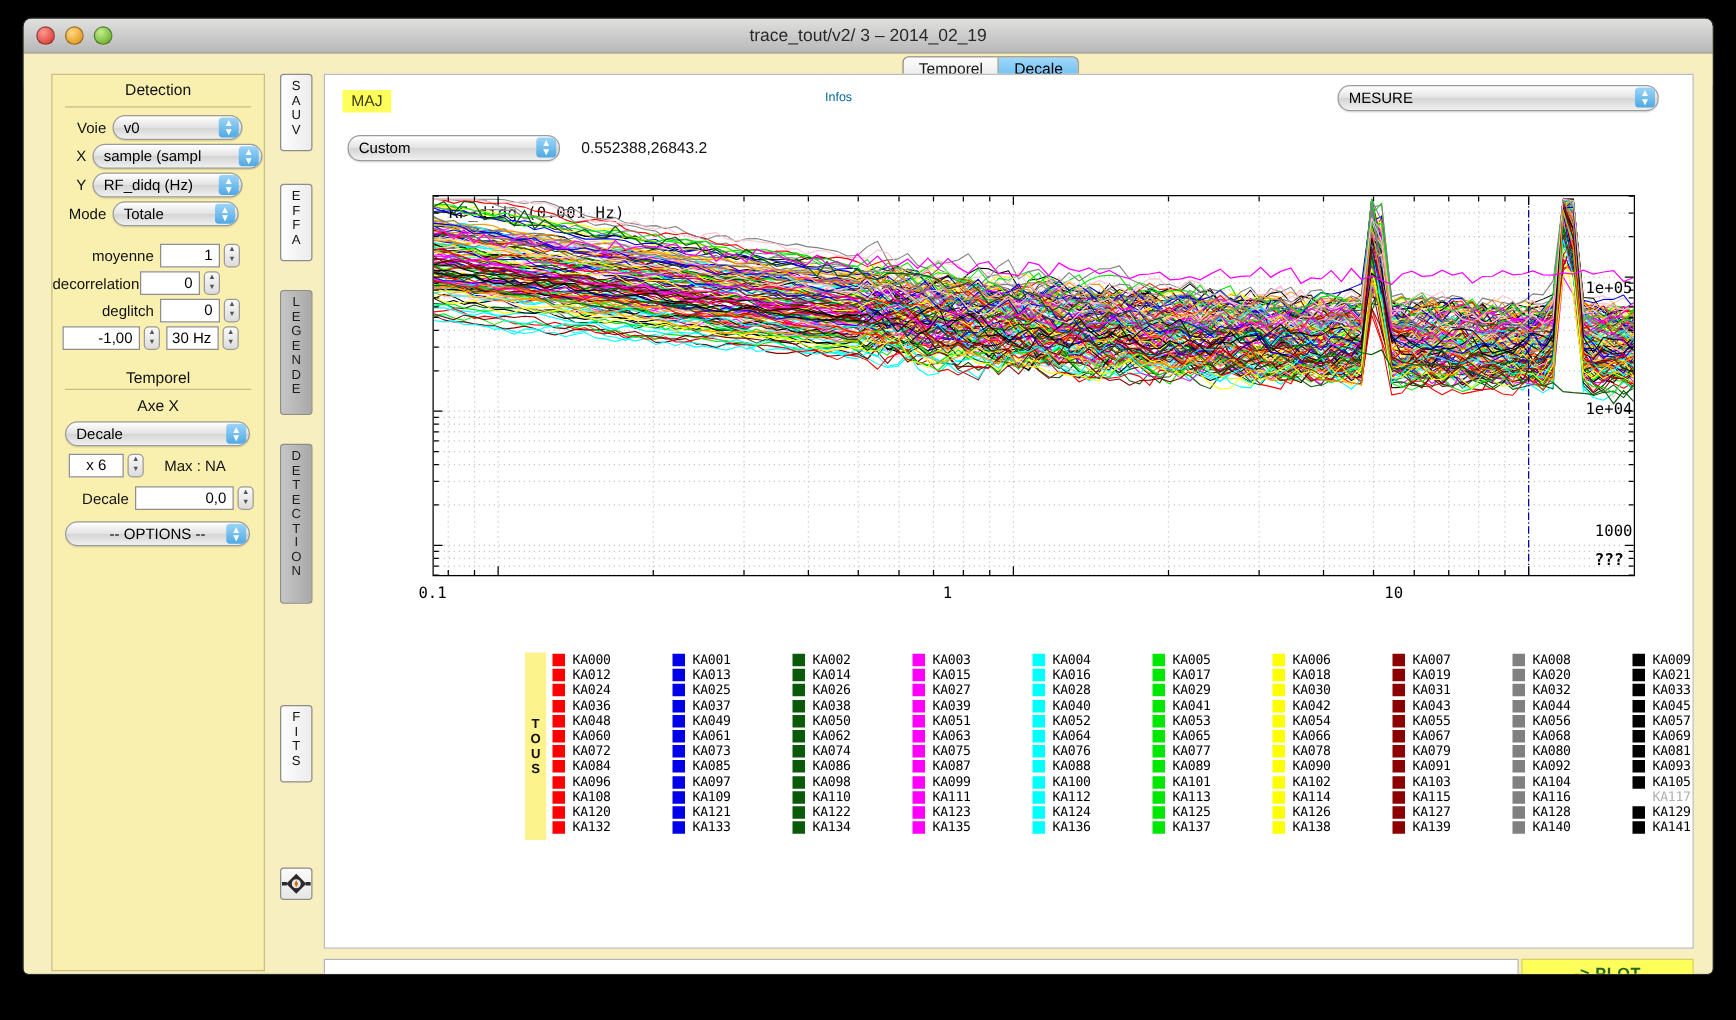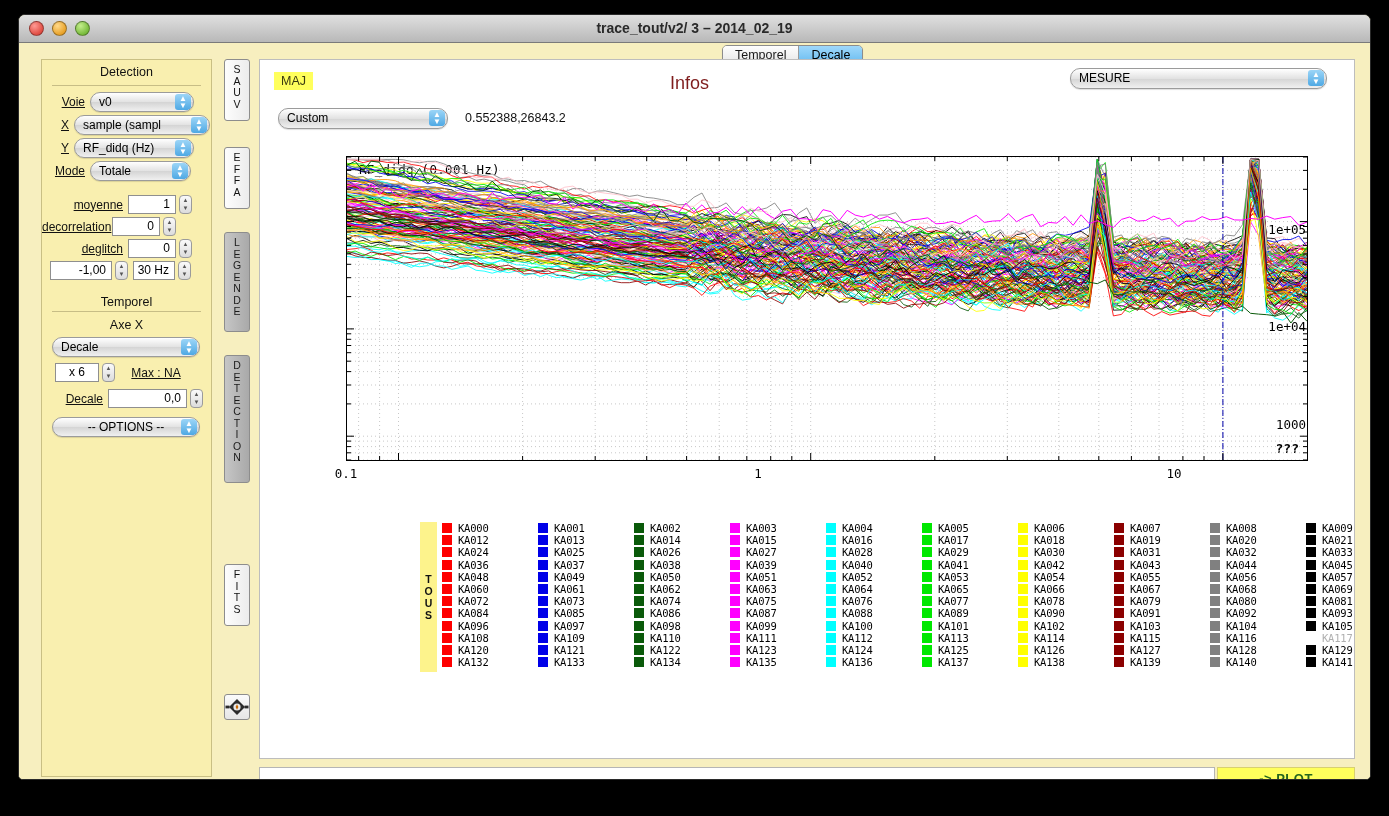--- a/index.html
+++ b/index.html
@@ -20,21 +20,20 @@
     background: #f7f0c4;
     border: 1px solid #2a2a2a;
     overflow: hidden;
     box-shadow: 0 2px 10px rgba(0,0,0,.7);
   }
   .titlebar {
     height: 28px;
     background: linear-gradient(#e0e0e0, #b8b8b8);
     border-bottom: 1px solid #7a7a7a;
     position: relative;
-    font-weight: bold;
   }
   .title-text {
     position: absolute; left: 0; right: 0; top: 5px;
     text-align: center;
     font-size: 14px; color: #2a2a2a;
     font-family: "Liberation Sans", sans-serif;
   }
   .traffic { position: absolute; left: 10px; top: 6px; display: flex; gap: 8px; }
   .tl { width: 15px; height: 15px; border-radius: 50%; border: 1px solid rgba(0,0,0,.35); }
   .tl.red    { background: radial-gradient(circle at 35% 30%, #ff9a94, #e04d43 70%); }
@@ -80,21 +79,20 @@
   }
   .panel-head {
     text-align: center; font-size: 12.5px; color: #111;
     padding-top: 5px; padding-bottom: 4px;
   }
   .hrule { height:1px; background:#c7bd86; margin: 2px 10px 6px 10px; }
   .row { display: flex; align-items: center; margin: 3px 0; }
   .row .lbl {
     font-size: 12px; color: #111; text-align: right;
     padding-right: 5px;
-    text-decoration: underline;
   }
   
   .popup {
     position: relative;
     height: 20px;
     background: linear-gradient(#ffffff, #e2e2e2 50%, #d4d4d4 51%, #f0f0f0);
     border: 1px solid #9b9b9b;
     border-radius: 10px;
     font-size: 12px; color: #000;
     line-height: 18px;
@@ -157,21 +155,21 @@
     background: #ffffff;
     border: 1px solid #bdbdbd;
   }
   .maj {
     position: absolute; left: 14px; top: 12px;
     background: #ffff5c; color: #3a3a10;
     font-size: 12.5px; padding: 2px 7px;
   }
   .infos {
     position: absolute; left: 400px; top: 13px;
-    font-size: 18px; color: #7f1d1d; margin-left: 10px;
+    font-size: 10px; color: #0369a1;
   }
   .mesure-popup {
     position: absolute; left: 810px; top: 8px; width: 257px; height: 21px;
   }
   .custom-popup {
     position: absolute; left: 18px; top: 48px; width: 170px; height: 21px;
   }
   .coordtext {
     position: absolute; left: 205px; top: 51px;
     font-size: 12.5px; color: #111;
@@ -761,21 +759,21 @@
                 <line x1="960" y1="13.4" x2="956" y2="13.4" stroke="#000" stroke-width="1"></line>
                 <line x1="0" y1="0.0" x2="4" y2="0.0" stroke="#000" stroke-width="1"></line>
                 <line x1="960" y1="0.0" x2="956" y2="0.0" stroke="#000" stroke-width="1"></line>
               </svg>
           </div>
           <div class="ylab" style="top:74px">1e+05</div>
           <div class="ylab" style="top:171px">1e+04</div>
           <div class="ylab" style="top:269px">1000</div>
           <div class="xlab" style="left:38px; top:318px; width:64px">0.1</div>
           <div class="xlab" style="left:450px; top:318px; width:64px">1</div>
-          <div class="xlab" style="left:866px; top:318px; width:64px">10</div>
+          <div class="xlab" style="left:807px; top:318px; width:64px">10</div>
         </div>
 
         <div class="legend">
           <div class="tous" id="tous">
               <span>T</span>
               <span>O</span>
               <span>U</span>
               <span>S</span>
             </div>
           <div class="legcols" id="legcols">

